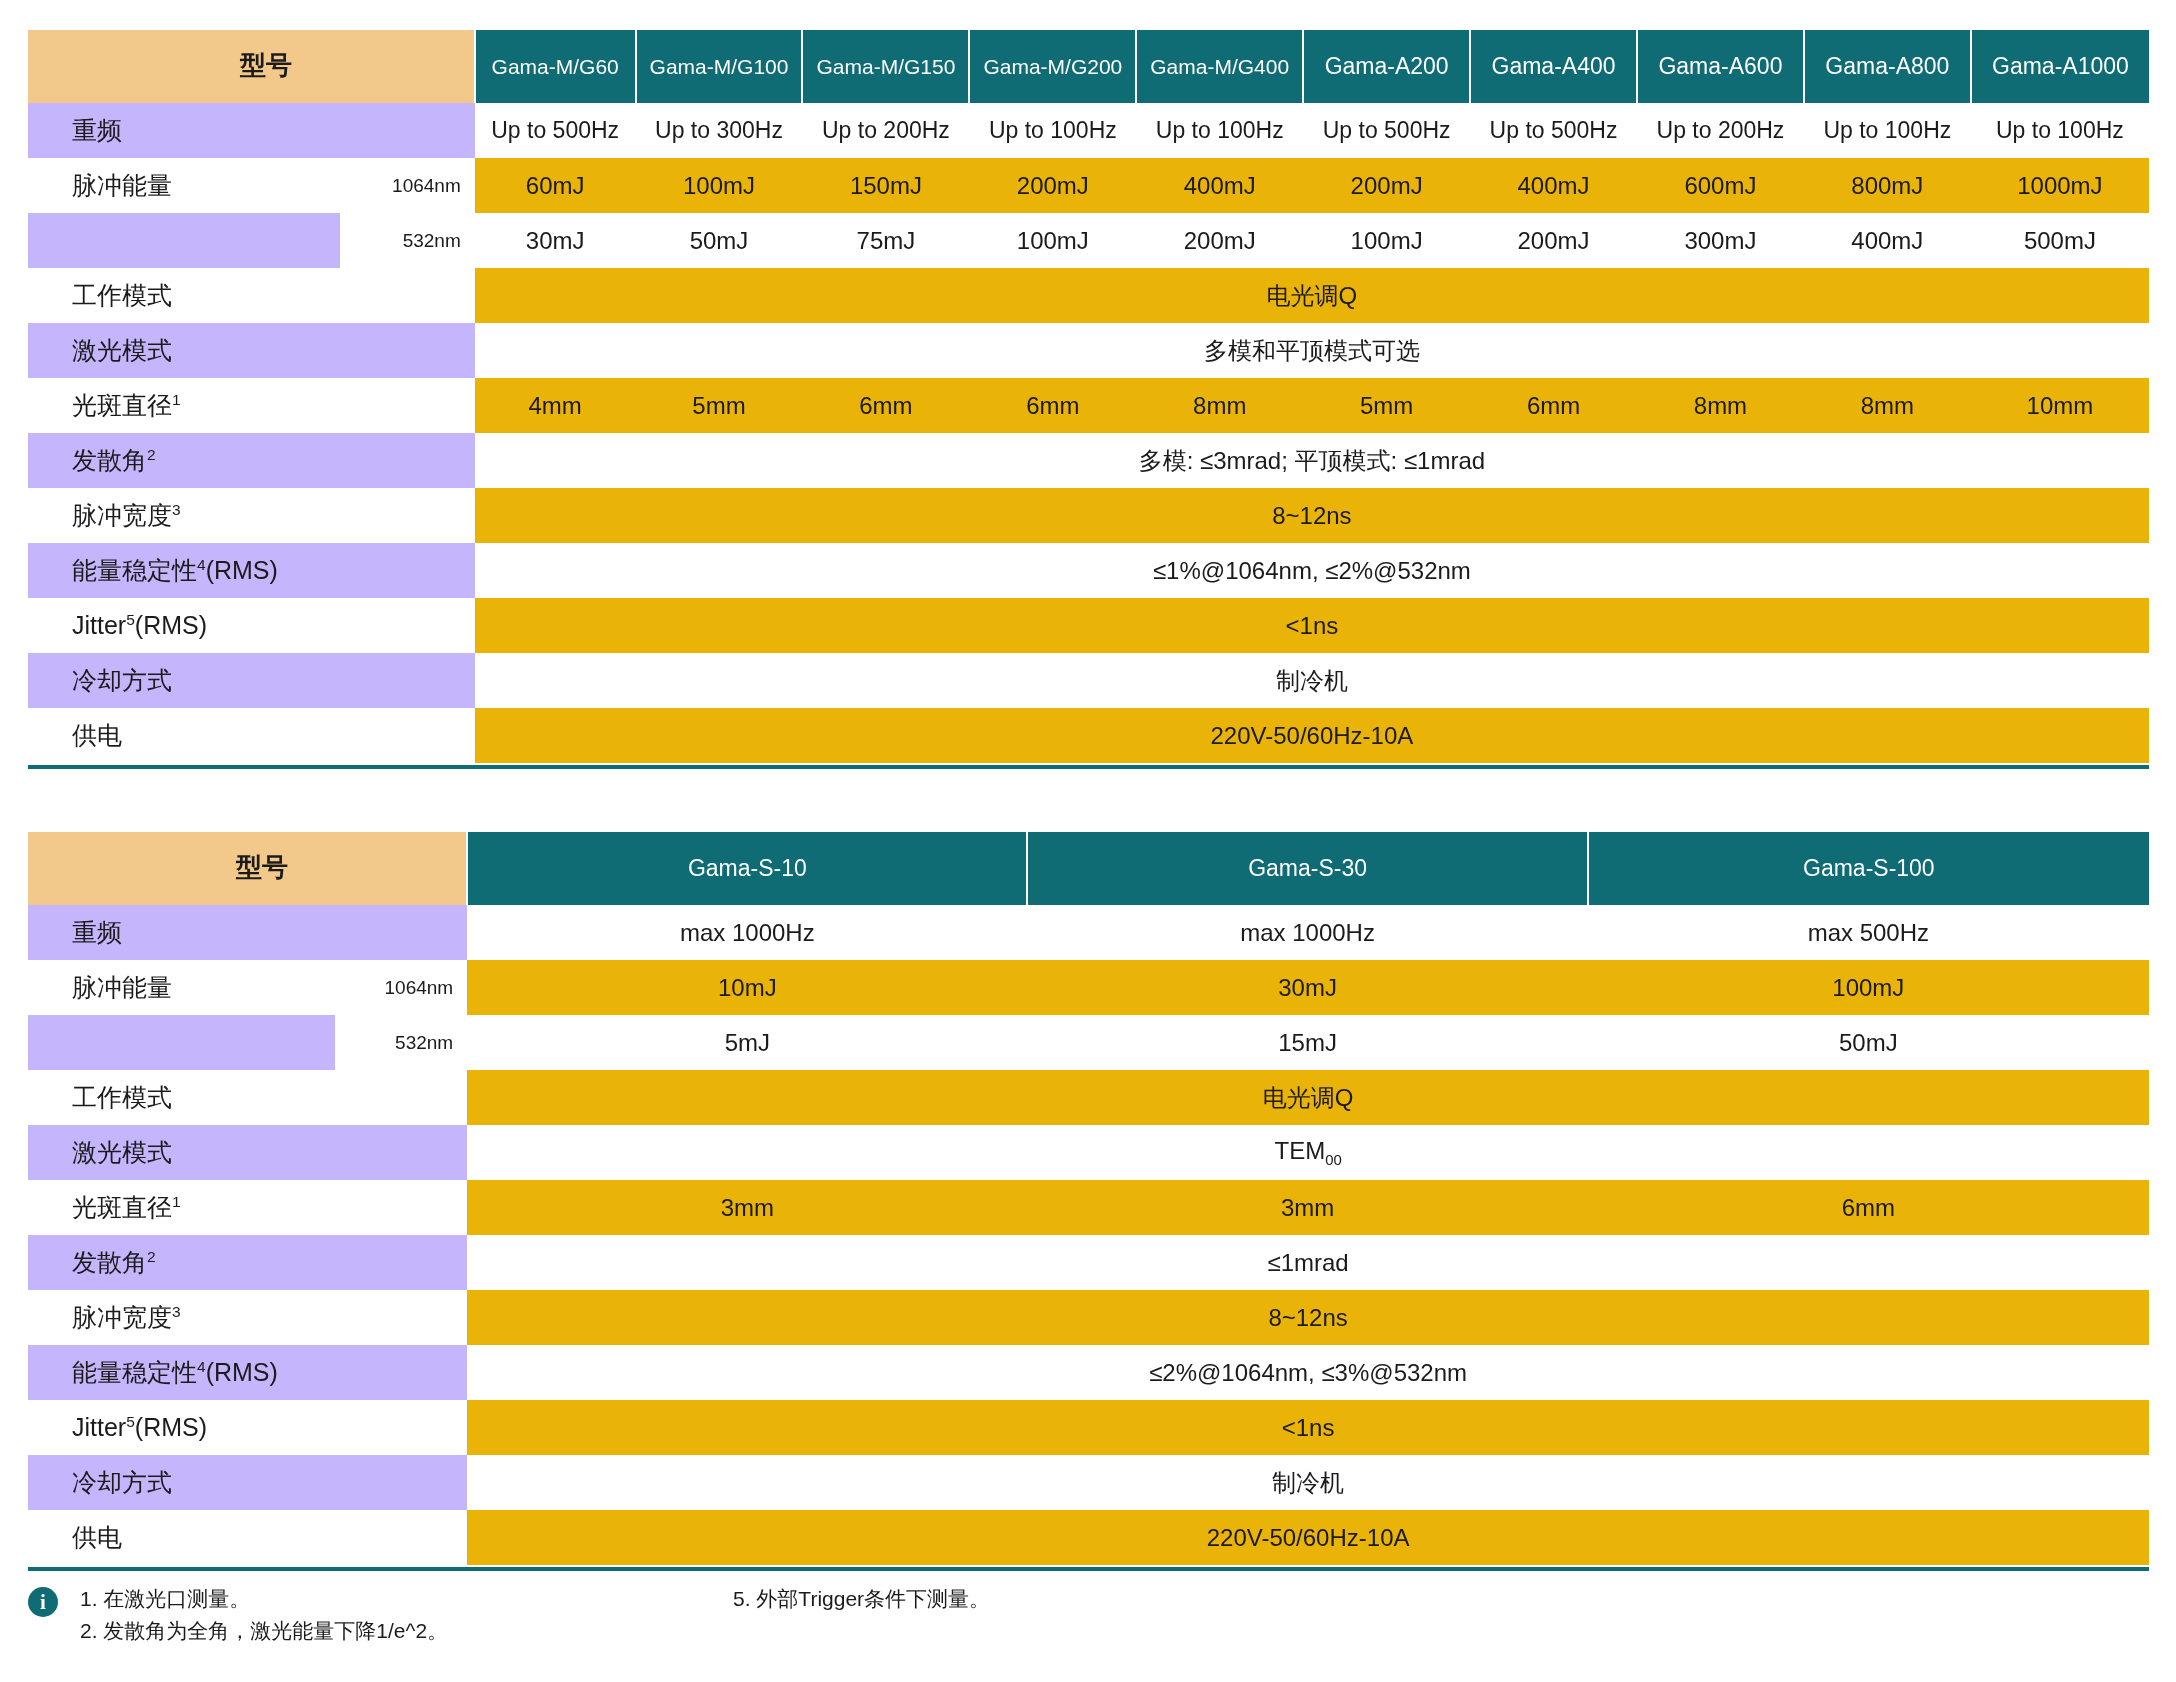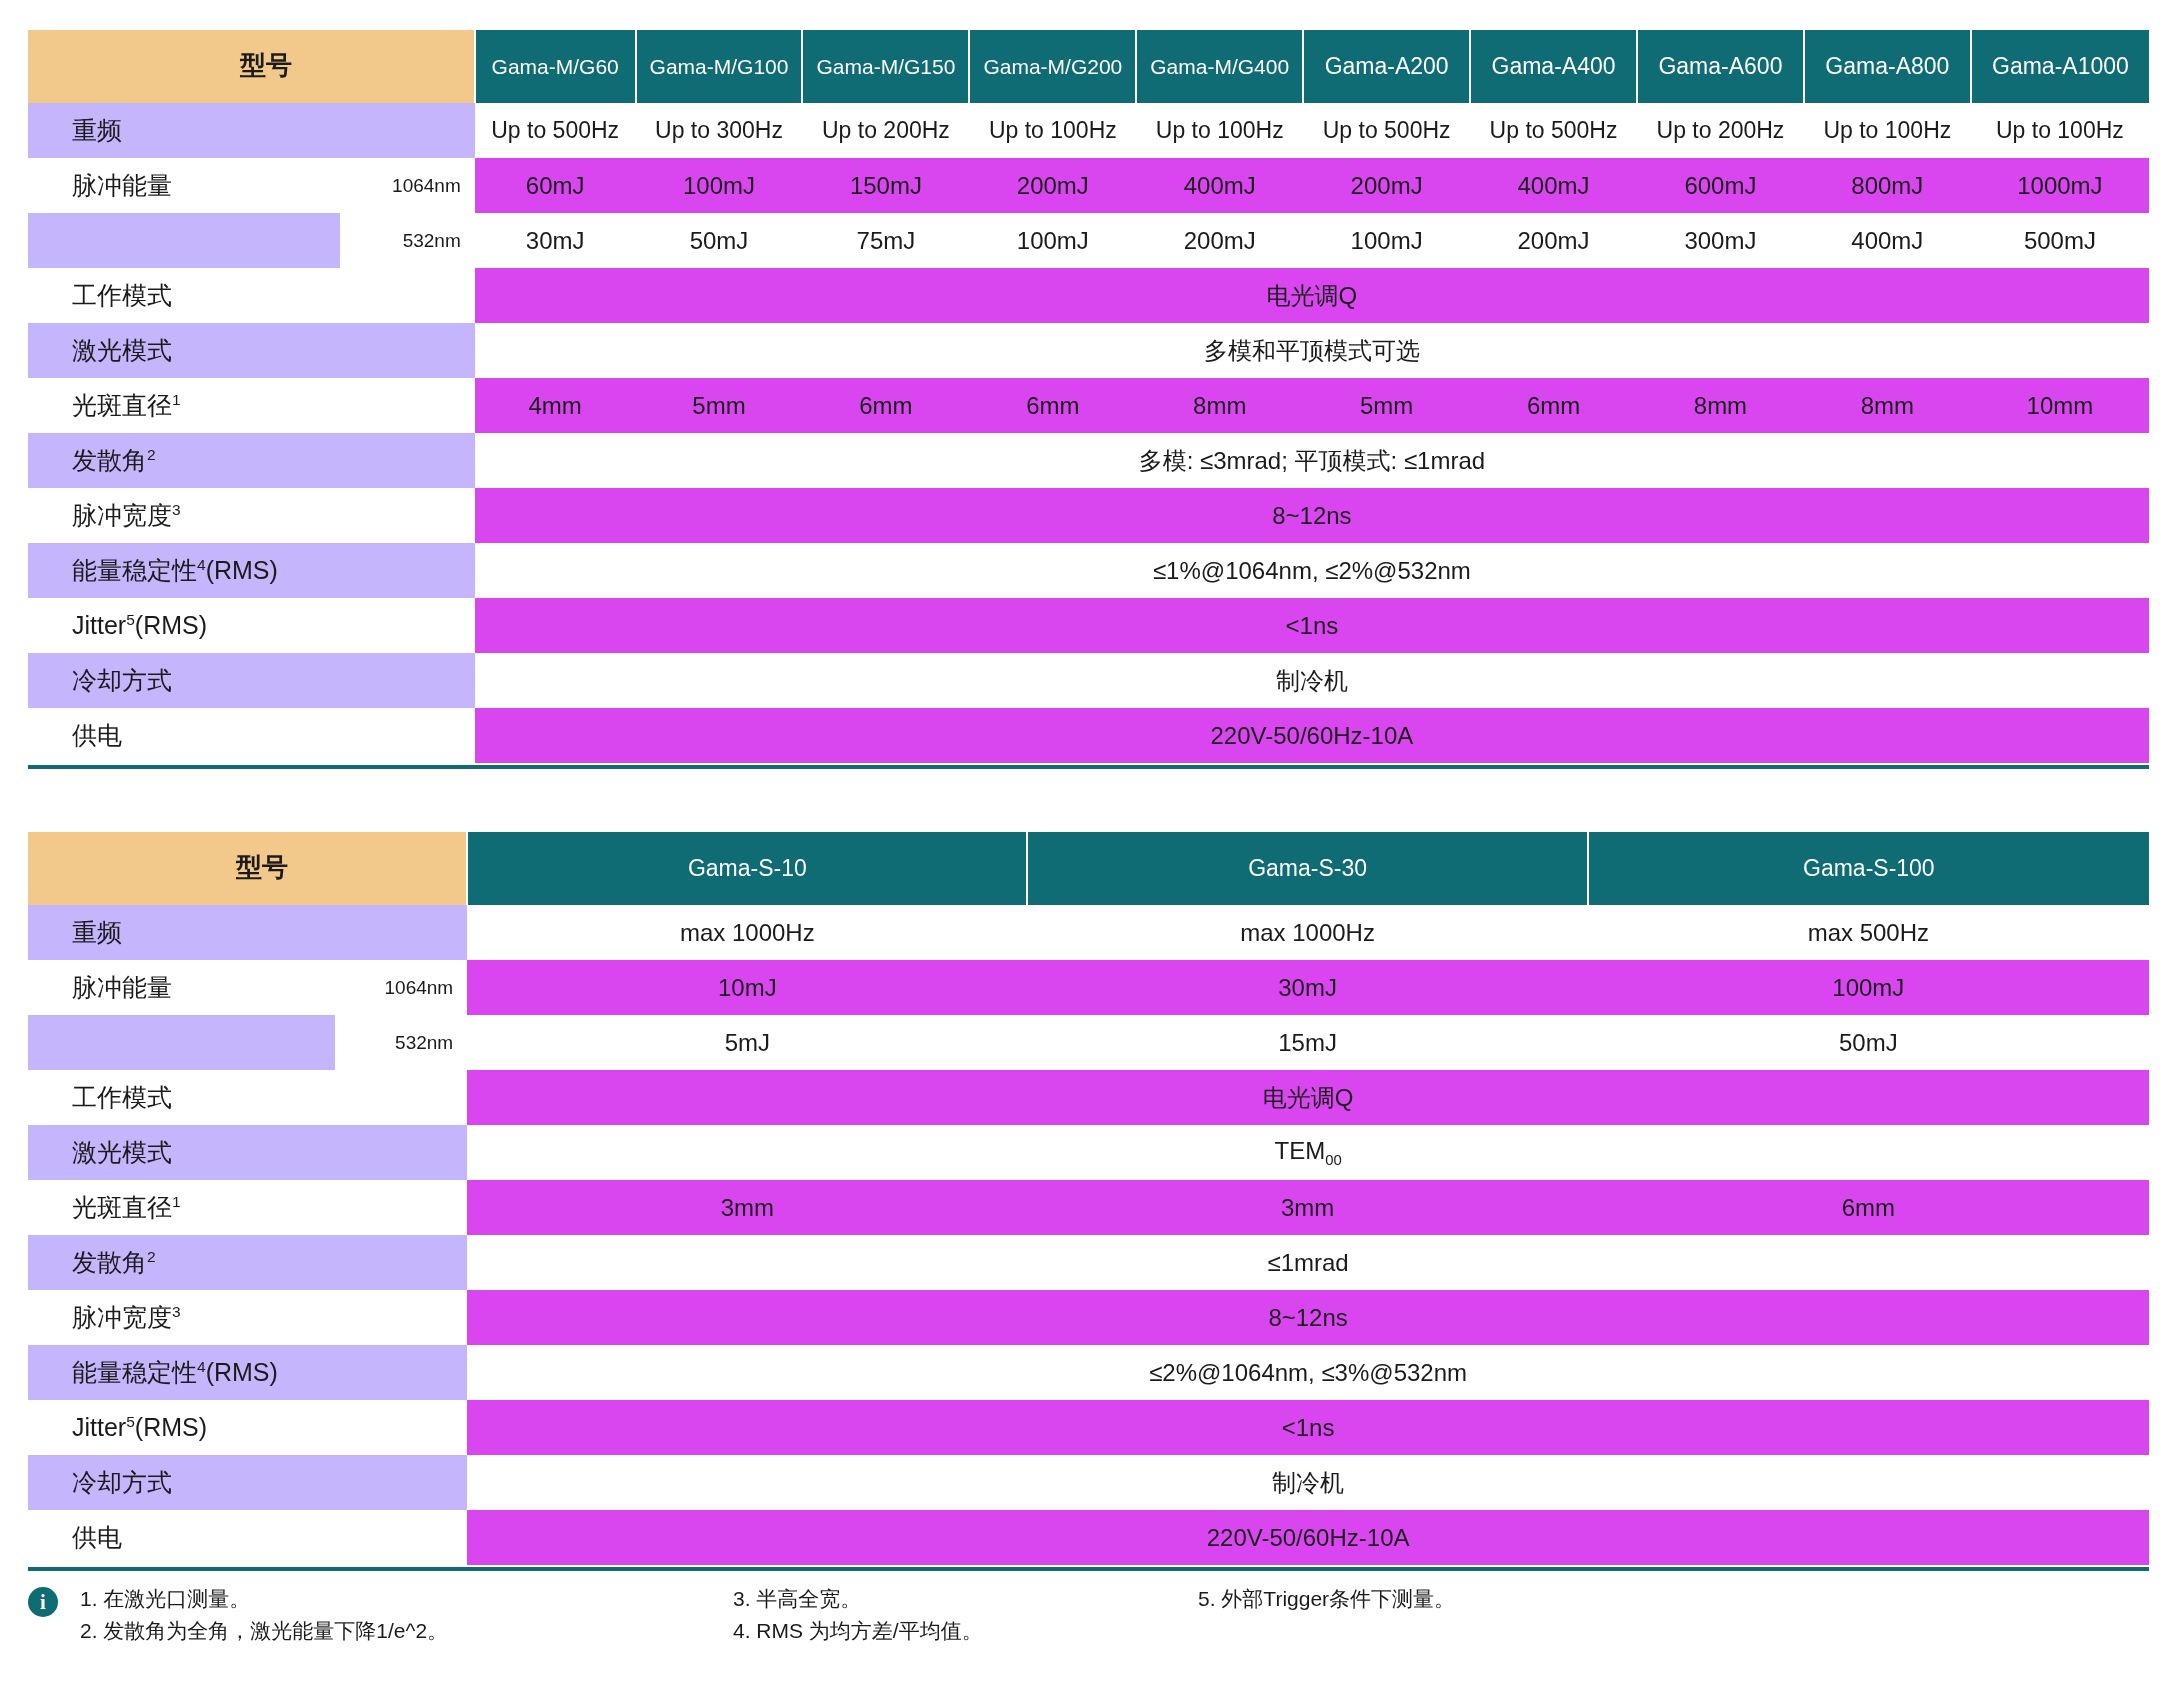--- a/index.html
+++ b/index.html
@@ -68,21 +68,21 @@
     color: #1b1b1b;
     background: #ffffff;
     white-space: nowrap;
   }
   .val {
     text-align: center;
     white-space: nowrap;
     font-size: 24px;
   }
   .val.small { font-size: 23px; }
-  tr.shade td.val, tr.shade td.span { background: #d946ef; margin-left: 8px; }
+  tr.shade td.val, tr.shade td.span { background: #eab308; margin-left: 8px; }
   tr.shade td.rowlabel, tr.shade td.sublabel { background: #ffffff; }
   td.span {
     text-align: center;
     font-size: 24px;
   }
 
   sup { font-size: 0.62em; vertical-align: super; }
   sub { font-size: 0.62em; vertical-align: sub; }
 
   .rule {
@@ -353,24 +353,20 @@
 
   <div class="rule"></div>
 
   <div class="notes-wrap">
     <div class="info-icon">i</div>
     <div class="notes-cols">
       <div class="notes-col c1">
         <div class="note-line">1. 在激光口测量。</div>
         <div class="note-line">2. 发散角为全角，激光能量下降1/e^2。</div>
       </div>
-      <div class="notes-col c2">
-        <div class="note-line">3. 半高全宽。</div>
-        <div class="note-line">4. RMS 为均方差/平均值。</div>
-      </div>
       <div class="notes-col c3">
         <div class="note-line">5. 外部Trigger条件下测量。</div>
       </div>
     </div>
   </div>
 
 </div>
 
 
 </body></html>

